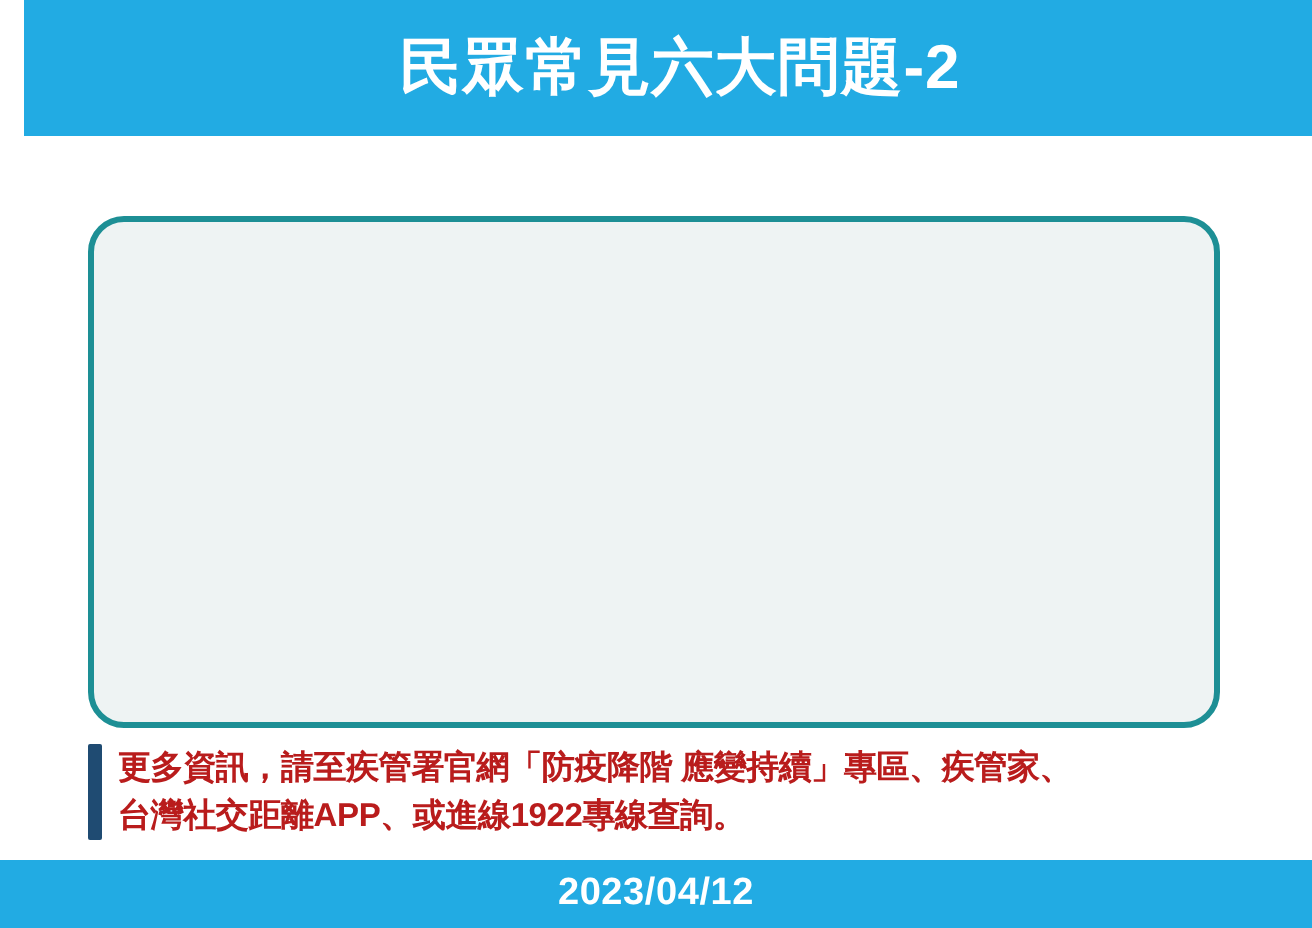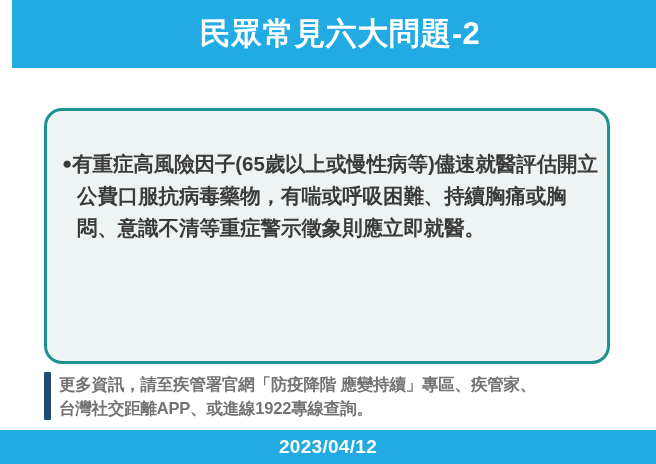--- a/index.html
+++ b/index.html
@@ -117,21 +117,21 @@
     align-items: stretch;
   }
   #footer-note-marker {
     width: 7px;
     background: #1F4B72;
     flex: none;
     border-radius: 1px;
   }
   #footer-note-text {
     padding-left: 8px;
-    color: #737373;
+    color: #b91c1c;
     font-size: 16.5px;
     font-weight: bold;
     line-height: 24px;
     letter-spacing: -0.2px;
   }
   .footer-note-line {
     display: block;
     white-space: nowrap;
   }
 
@@ -178,21 +178,20 @@
 <div id="page">
 
   <div id="header-band">
     <div id="header-title">民眾常見六大問題-2</div>
   </div>
 
   <div id="content-card"></div>
 
 
   <div id="bullet-list">
-    <div class="bullet-item"><span class="bullet-dot">●</span><span>有重症高風險因子(65歲以上或慢性病等)儘速就醫評估開立公費口服抗病毒藥物，有喘或呼吸困難、持續胸痛或胸悶、意識不清等重症警示徵象則應立即就醫。</span></div>
   </div>
 
   <div id="footer-note">
     <div id="footer-note-marker"></div>
     <div id="footer-note-text">
       <span class="footer-note-line">更多資訊，請至疾管署官網「防疫降階 應變持續」專區、疾管家、</span>
       <span class="footer-note-line">台灣社交距離APP、或進線1922專線查詢。</span>
     </div>
   </div>
 

